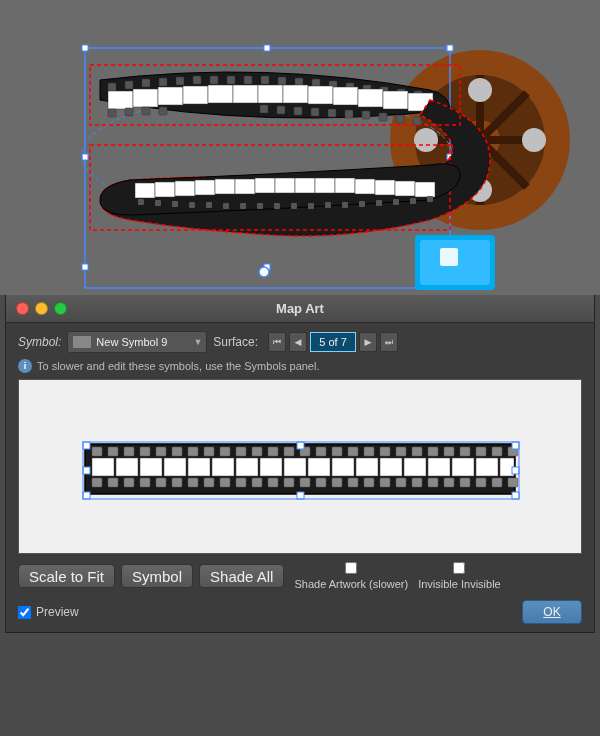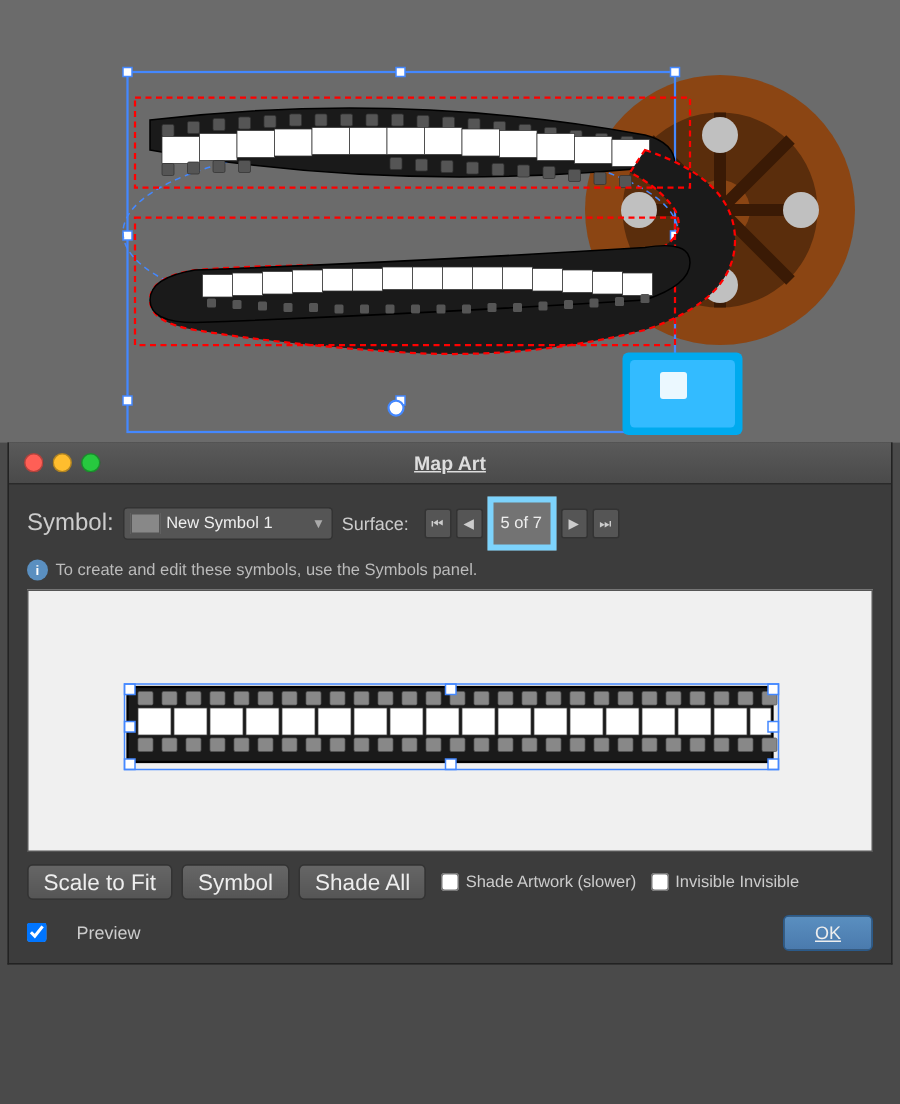--- a/index.html
+++ b/index.html
@@ -59,39 +59,39 @@
     }
 
     .win-btn-close { background: #ff5f56; }
     .win-btn-min { background: #ffbd2e; }
     .win-btn-max { background: #27c93f; }
 
     .titlebar-title {
       color: #ddd;
       font-size: 13px;
       font-weight: bold;
-      text-decoration: underline;
     }
 
     
     #dialog-content {
       padding: 8px 12px 6px 12px;
     }
 
     
     .symbol-row {
       display: flex;
       align-items: center;
       margin-bottom: 6px;
       gap: 6px;
     }
 
     .label {
       color: #ccc;
-      font-size: 16px;
+      font-size: 12px;
+      font-style: italic;
     }
 
     .symbol-dropdown {
       display: flex;
       align-items: center;
       background: #555;
       border: 1px solid #333;
       border-radius: 3px;
       padding: 2px 4px;
       height: 22px;
@@ -140,25 +140,25 @@
       height: 20px;
       display: flex;
       align-items: center;
       justify-content: center;
       cursor: pointer;
       font-size: 9px;
       border-radius: 2px;
     }
 
     .surface-display {
-      background: #737373;
-      border: 4px solid #7dd3fc;
+      background: #0c4a6e;
+      border: 1px solid #7dd3fc;
       color: #eee;
       width: 46px;
-      height: 36px;
+      height: 20px;
       display: flex;
       align-items: center;
       justify-content: center;
       font-size: 11px;
     }
 
     
     .info-row {
       display: flex;
       align-items: center;
@@ -218,39 +218,40 @@
     }
 
     .checkbox-label {
       display: flex;
       align-items: center;
       gap: 4px;
       color: #ccc;
       font-size: 11px;
       margin-left: 4px;
       cursor: pointer;
+      flex-direction: column;
     }
 
     .checkbox-label input[type="checkbox"] {
       width: 12px;
       height: 12px;
     }
 
     
     .preview-footer {
       display: flex;
       align-items: center;
       justify-content: space-between;
       padding: 4px 0 2px 0;
     }
 
     .preview-check {
       display: flex;
-      align-items: flex-start;
-      gap: 20px;
+      align-items: center;
+      gap: 5px;
       color: #ccc;
       font-size: 12px;
     }
 
     .footer-btns {
       display: flex;
       gap: 8px;
     }
 
     .btn-footer {
@@ -420,36 +421,36 @@
     </div>
     <span class="titlebar-title">Map Art</span>
   </div>
 
   <div id="dialog-content">
 
     <div class="symbol-row">
       <span class="label">Symbol:</span>
       <div class="symbol-dropdown">
         <span class="symbol-icon"></span>
-        <span class="symbol-text">New Symbol 1</span>
+        <span class="symbol-text">New Symbol 9</span>
         <span class="dropdown-arrow">▼</span>
       </div>
       <span class="surface-label">Surface:</span>
       <div class="surface-controls">
         <div class="nav-btn">⏮</div>
         <div class="nav-btn">◀</div>
         <div class="surface-display">5 of 7</div>
         <div class="nav-btn">▶</div>
         <div class="nav-btn">⏭</div>
       </div>
     </div>
 
     <div class="info-row">
       <div class="info-icon">i</div>
-      <span>To create and edit these symbols, use the Symbols panel.</span>
+      <span>To slower and edit these symbols, use the Symbols panel.</span>
     </div>
 
     <div id="preview-area">
       <svg width="520" height="165" viewBox="0 0 520 165" xmlns="http://www.w3.org/2000/svg">
 
         <rect width="520" height="165" fill="#f0f0f0"></rect>
 
         <rect x="45" y="60" width="430" height="50" fill="#1a1a1a" stroke="#000" stroke-width="1.5"></rect>
 
         <rect x="52" y="63" width="10" height="9" fill="#888" rx="1" stroke="#555" stroke-width="0.5"></rect>

